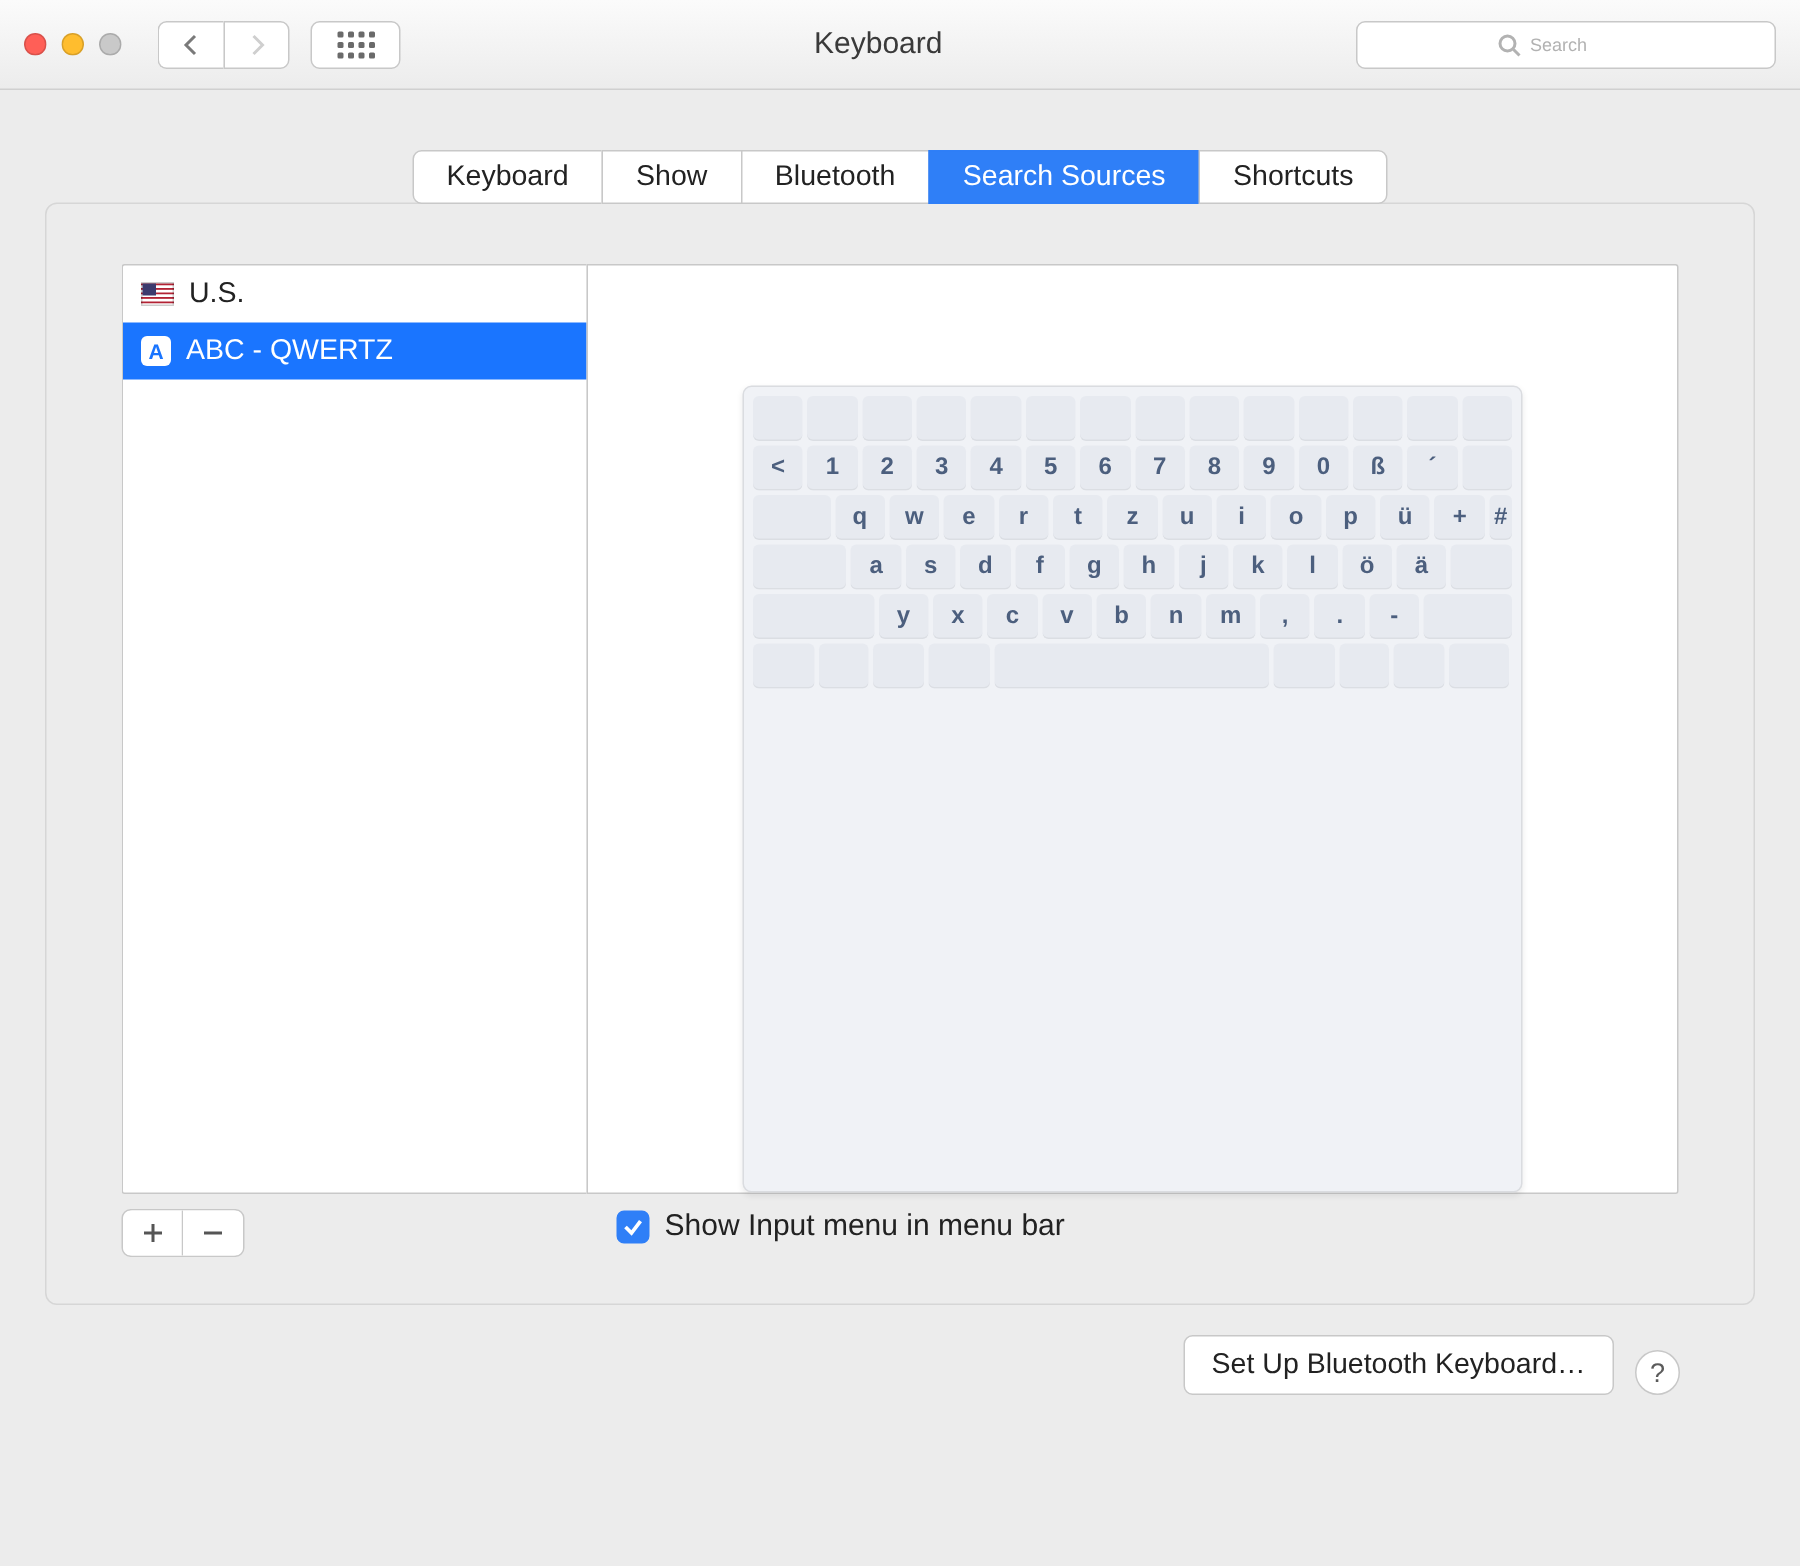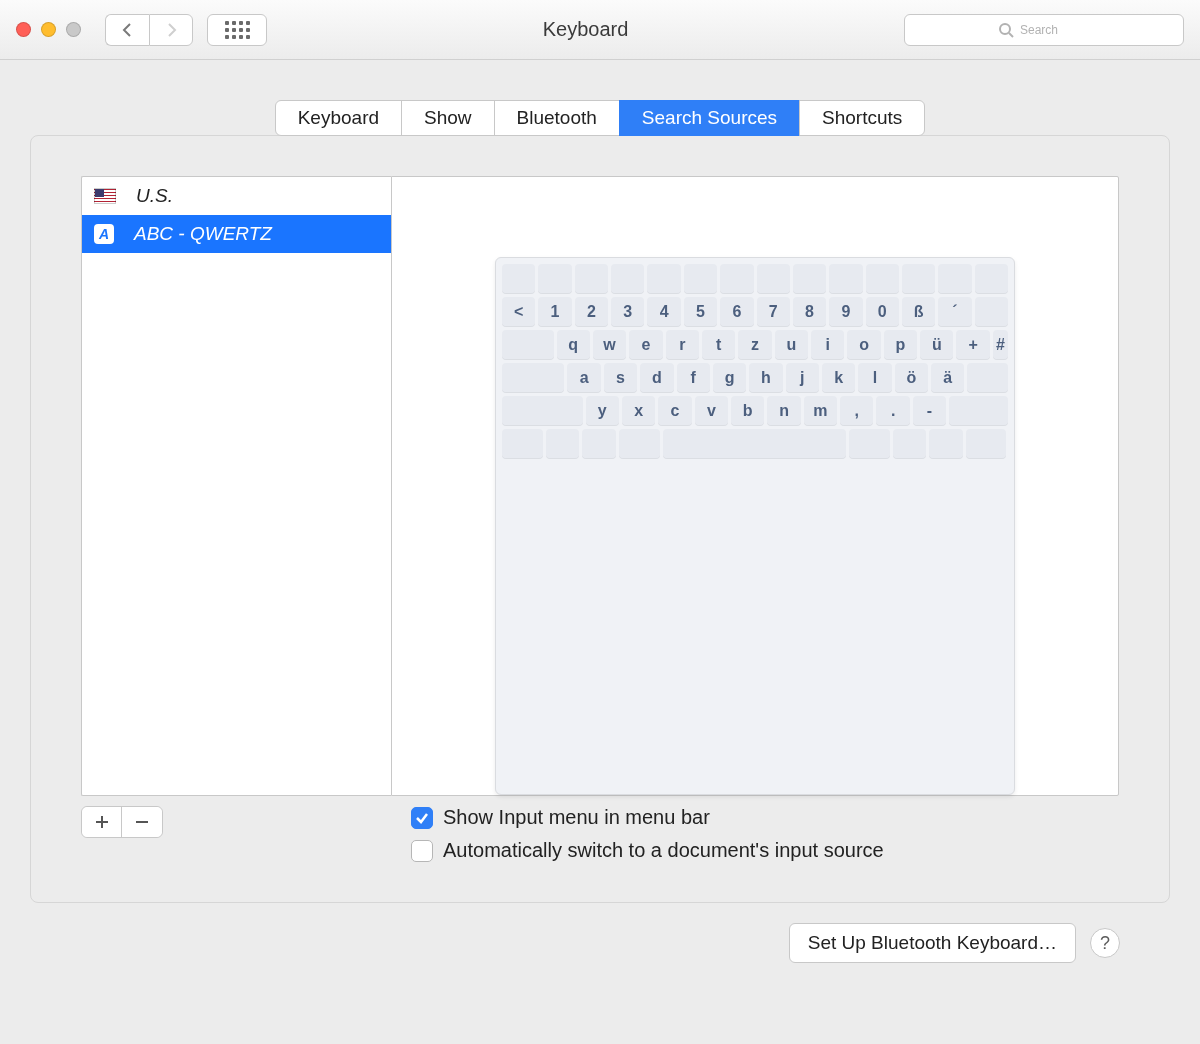--- a/index.html
+++ b/index.html
@@ -109,24 +109,23 @@
     width: 310px;
     height: 620px;
     background: #fff;
     border: 1px solid #c8c8c8;
     border-right: none;
     border-radius: 2px 0 0 2px;
   }
   .src-item {
     display: flex;
     align-items: center;
-    gap: 20px;
+    gap: 10px;
     padding: 8px 12px;
     font-size: 19px;
-    font-style: italic;
   }
   .src-item.selected { background: #1a75ff; color: #fff;}
   .flag-us {
     width: 22px; height: 16px;
     background: linear-gradient(#b22234, #b22234 50%, #fff 50%, #fff);
     background-size: 100% 3px;
     position: relative;
     border: 0.5px solid rgba(0,0,0,0.2);
   }
   .flag-us::before {
@@ -229,21 +228,21 @@
   .checkbox.checked {
     background: #2f7ff7;
     border-color: #2f7ff7;
   }
   .checkbox.checked svg { stroke: #fff; }
 
   
   .footer {
     display: flex;
     justify-content: flex-end;
-    align-items: center;
+    align-items: flex-end;
     gap: 14px;
     padding: 20px 50px 0 50px;
   }
   .footer button.primary {
     background: #fff;
     border: 1px solid #c8c8c8;
     border-radius: 6px;
     padding: 8px 18px;
     font-size: 19px;
     color: #222;
@@ -443,24 +442,20 @@
 
     <div class="options">
       <div class="opt-row">
         <span class="checkbox checked">
           <svg width="14" height="14" viewBox="0 0 14 14">
               <polyline points="2,7 6,11 12,3" fill="none" stroke="#fff" stroke-width="2.5"></polyline>
             </svg>
         </span>
         <span>Show Input menu in menu bar</span>
       </div>
-      <div class="opt-row">
-        <span class="checkbox"></span>
-        <span>Automatically switch to a document's input source</span>
-      </div>
     </div>
   </div>
 
   <div class="footer">
     <button class="primary">Set Up Bluetooth Keyboard…</button>
     <span class="help">
       <span>?</span>
     </span>
   </div>
 

